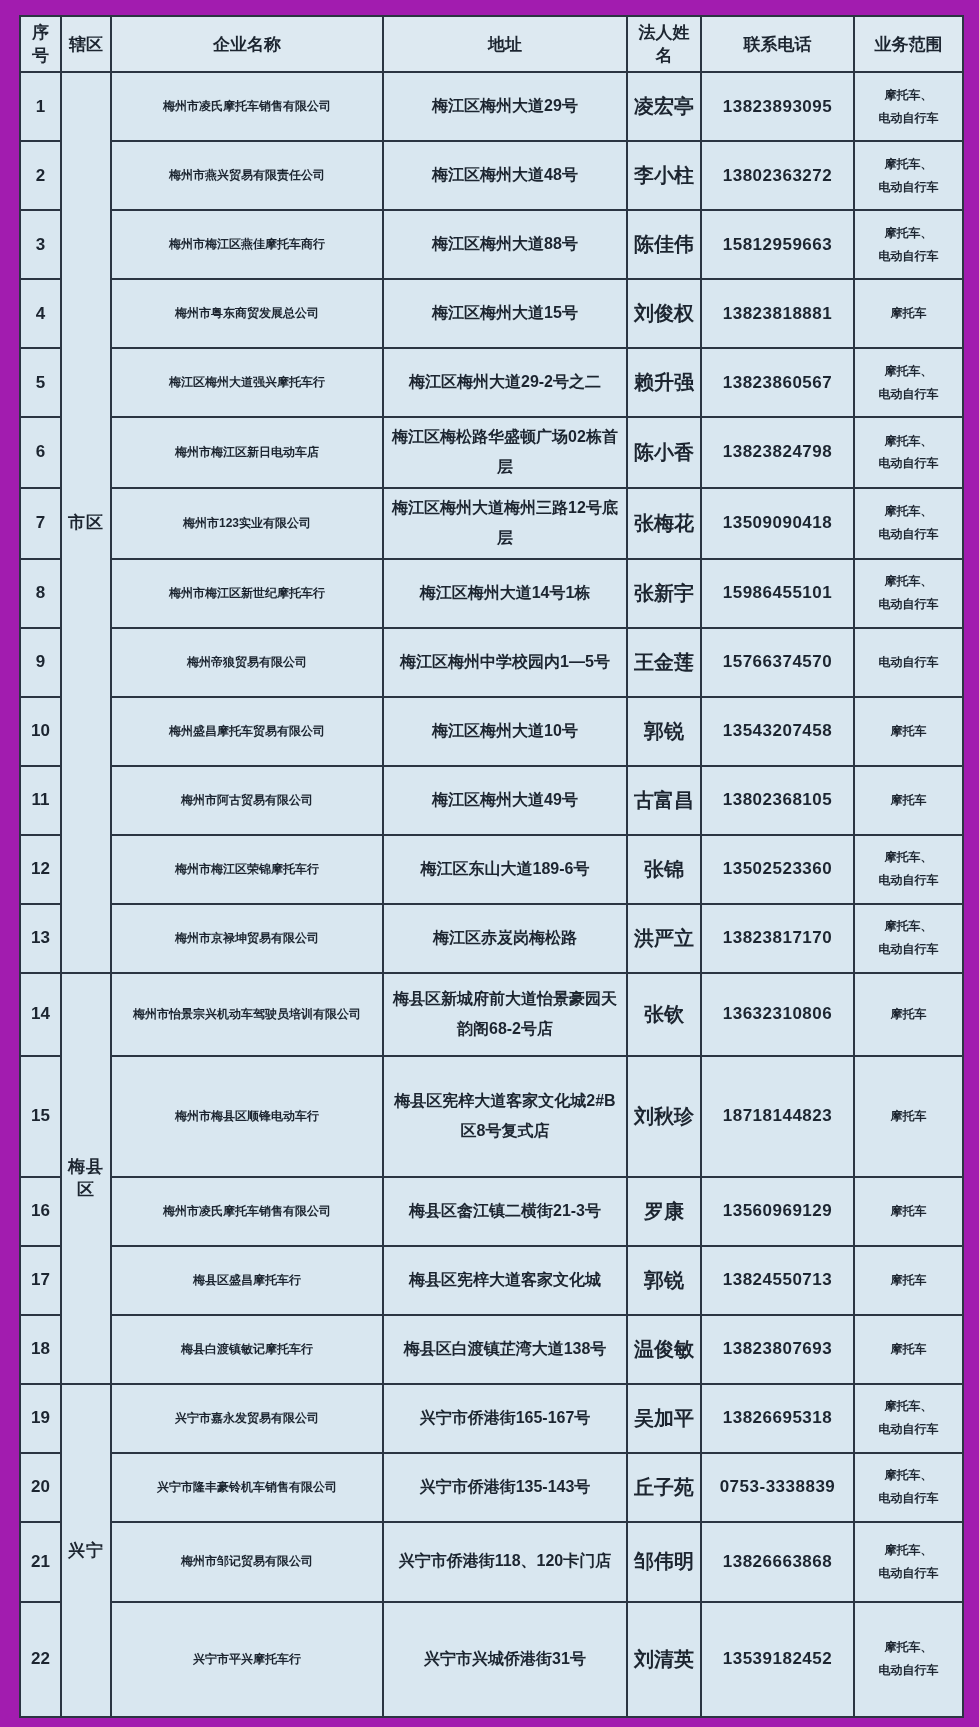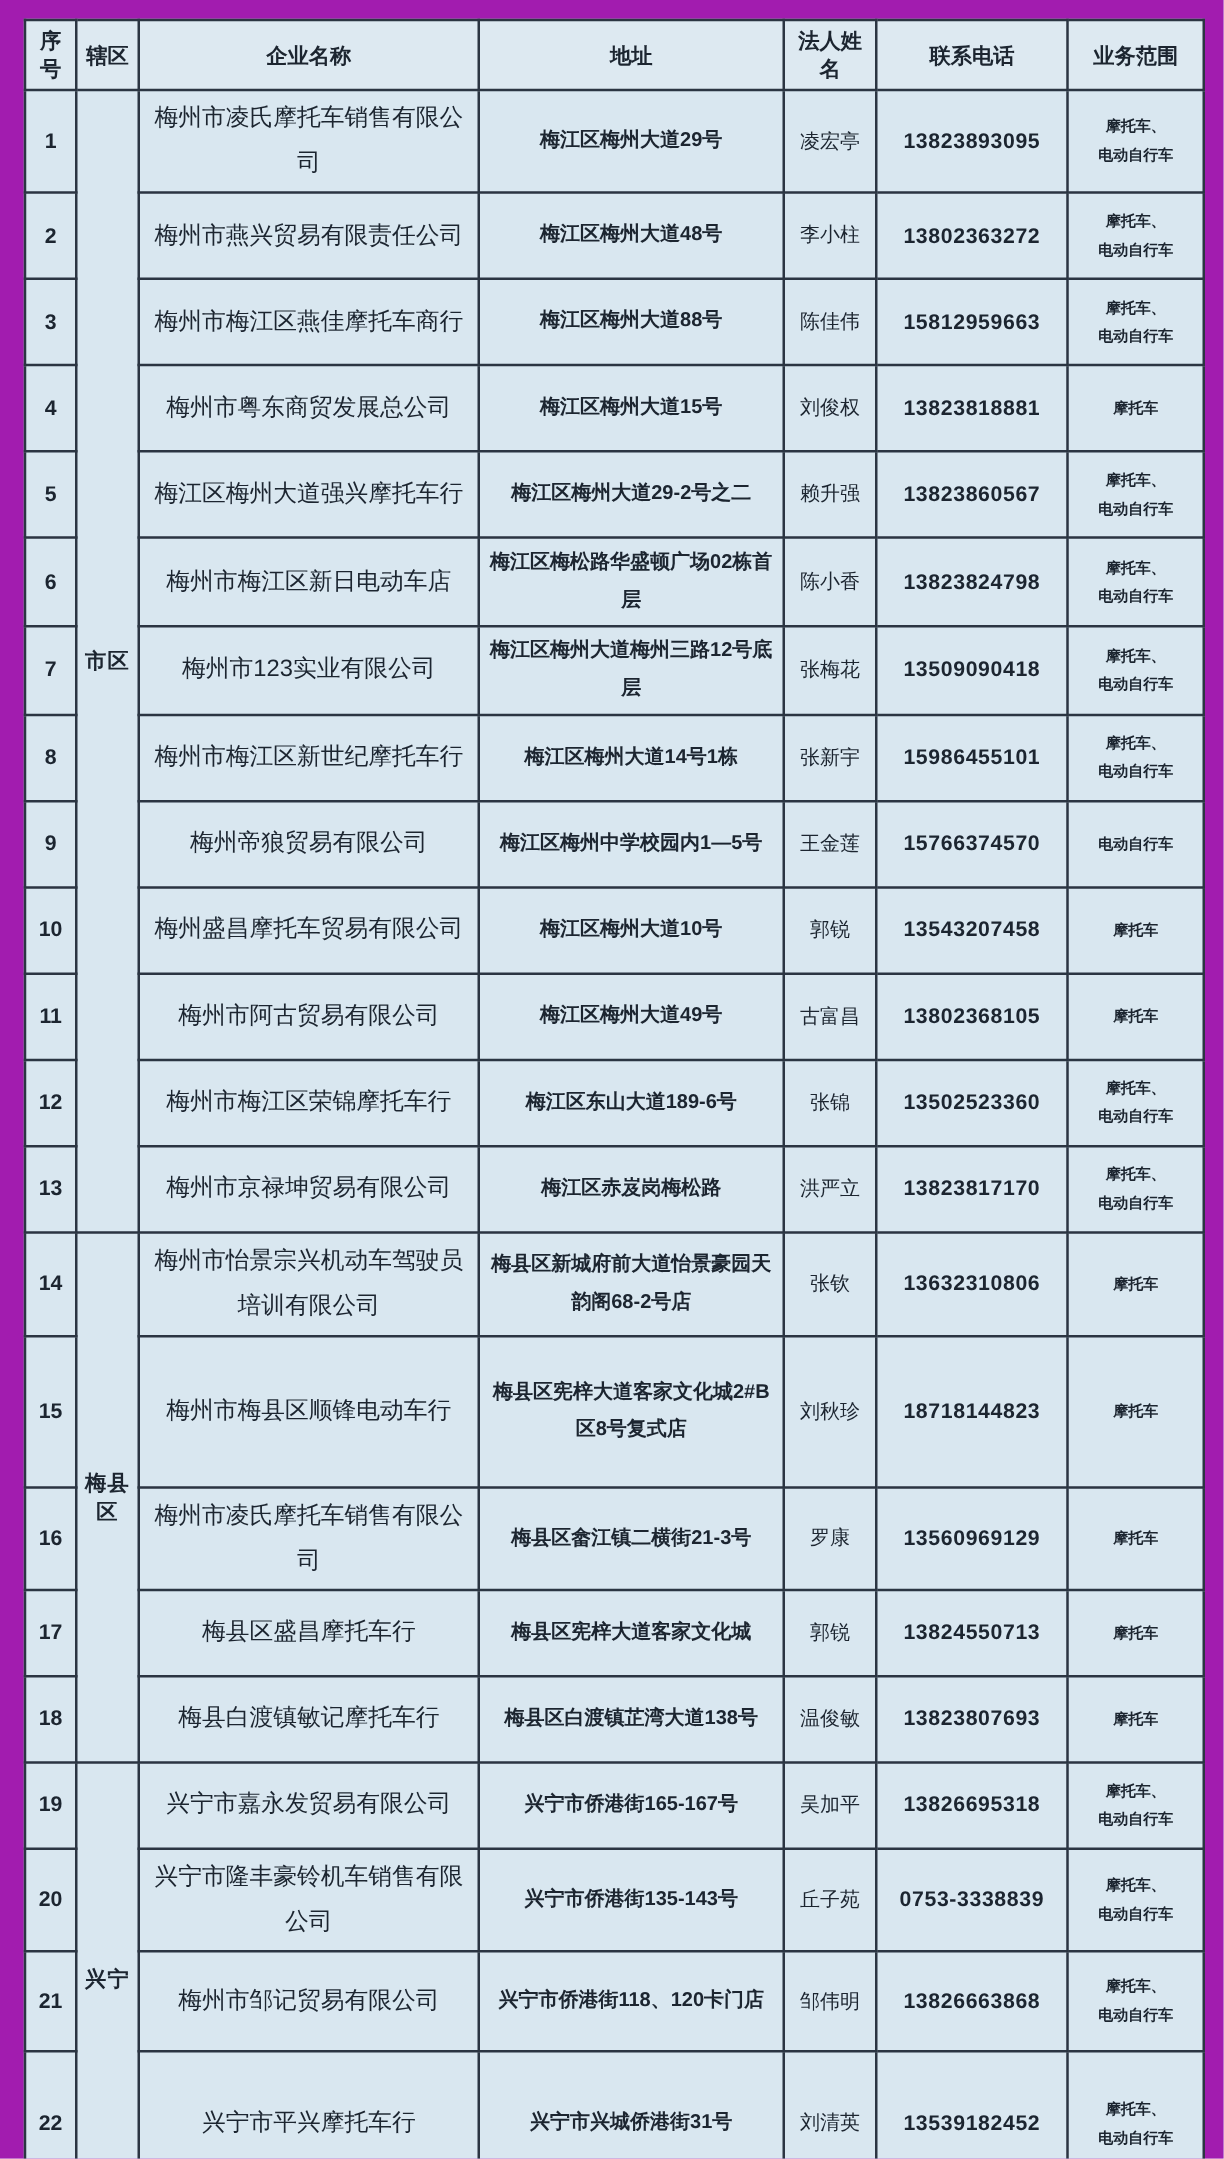--- a/index.html
+++ b/index.html
@@ -48,32 +48,32 @@
   td.cell-seq {
     font-size: 17px;
     font-weight: 600;
   }
   td.cell-district {
     font-size: 17px;
     font-weight: 700;
     letter-spacing: 1px;
   }
   td.cell-company {
-    font-size: 19px;
-    font-weight: 400;
+    font-size: 12px;
+    font-weight: 700;
     line-height: 1.9;
   }
   td.cell-address {
     font-size: 16px;
     font-weight: 600;
     line-height: 1.9;
   }
   td.cell-person {
-    font-size: 16px;
-    font-weight: 400;
+    font-size: 20px;
+    font-weight: 700;
   }
   td.cell-phone {
     font-size: 17px;
     font-weight: 600;
     letter-spacing: 0.5px;
   }
   td.cell-scope {
     font-size: 12px;
     font-weight: 600;
     line-height: 1.9;

